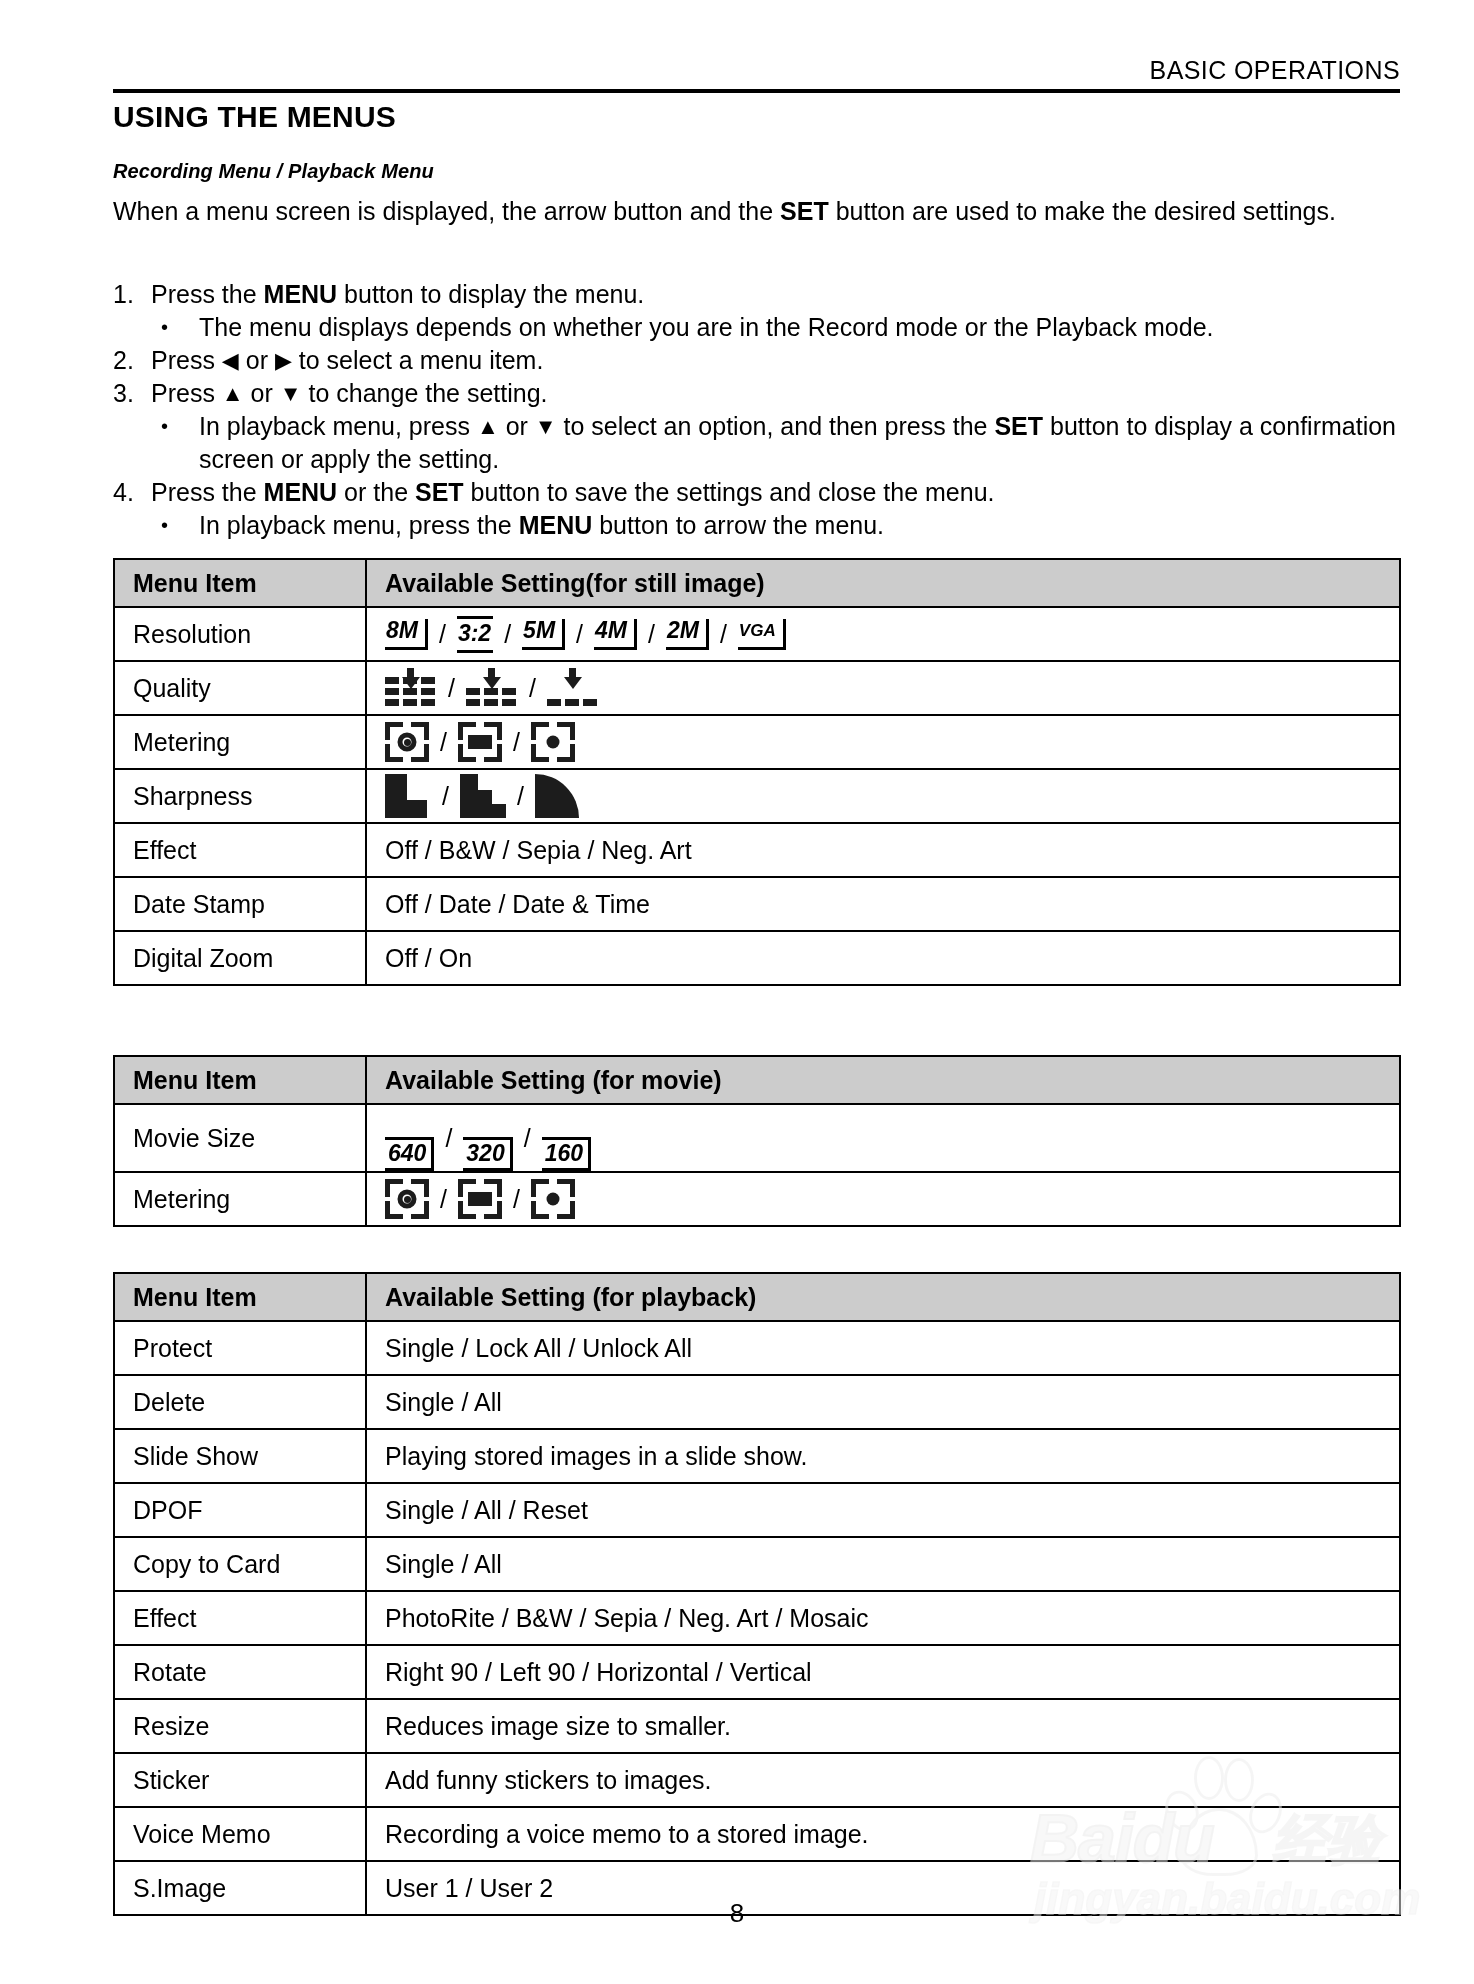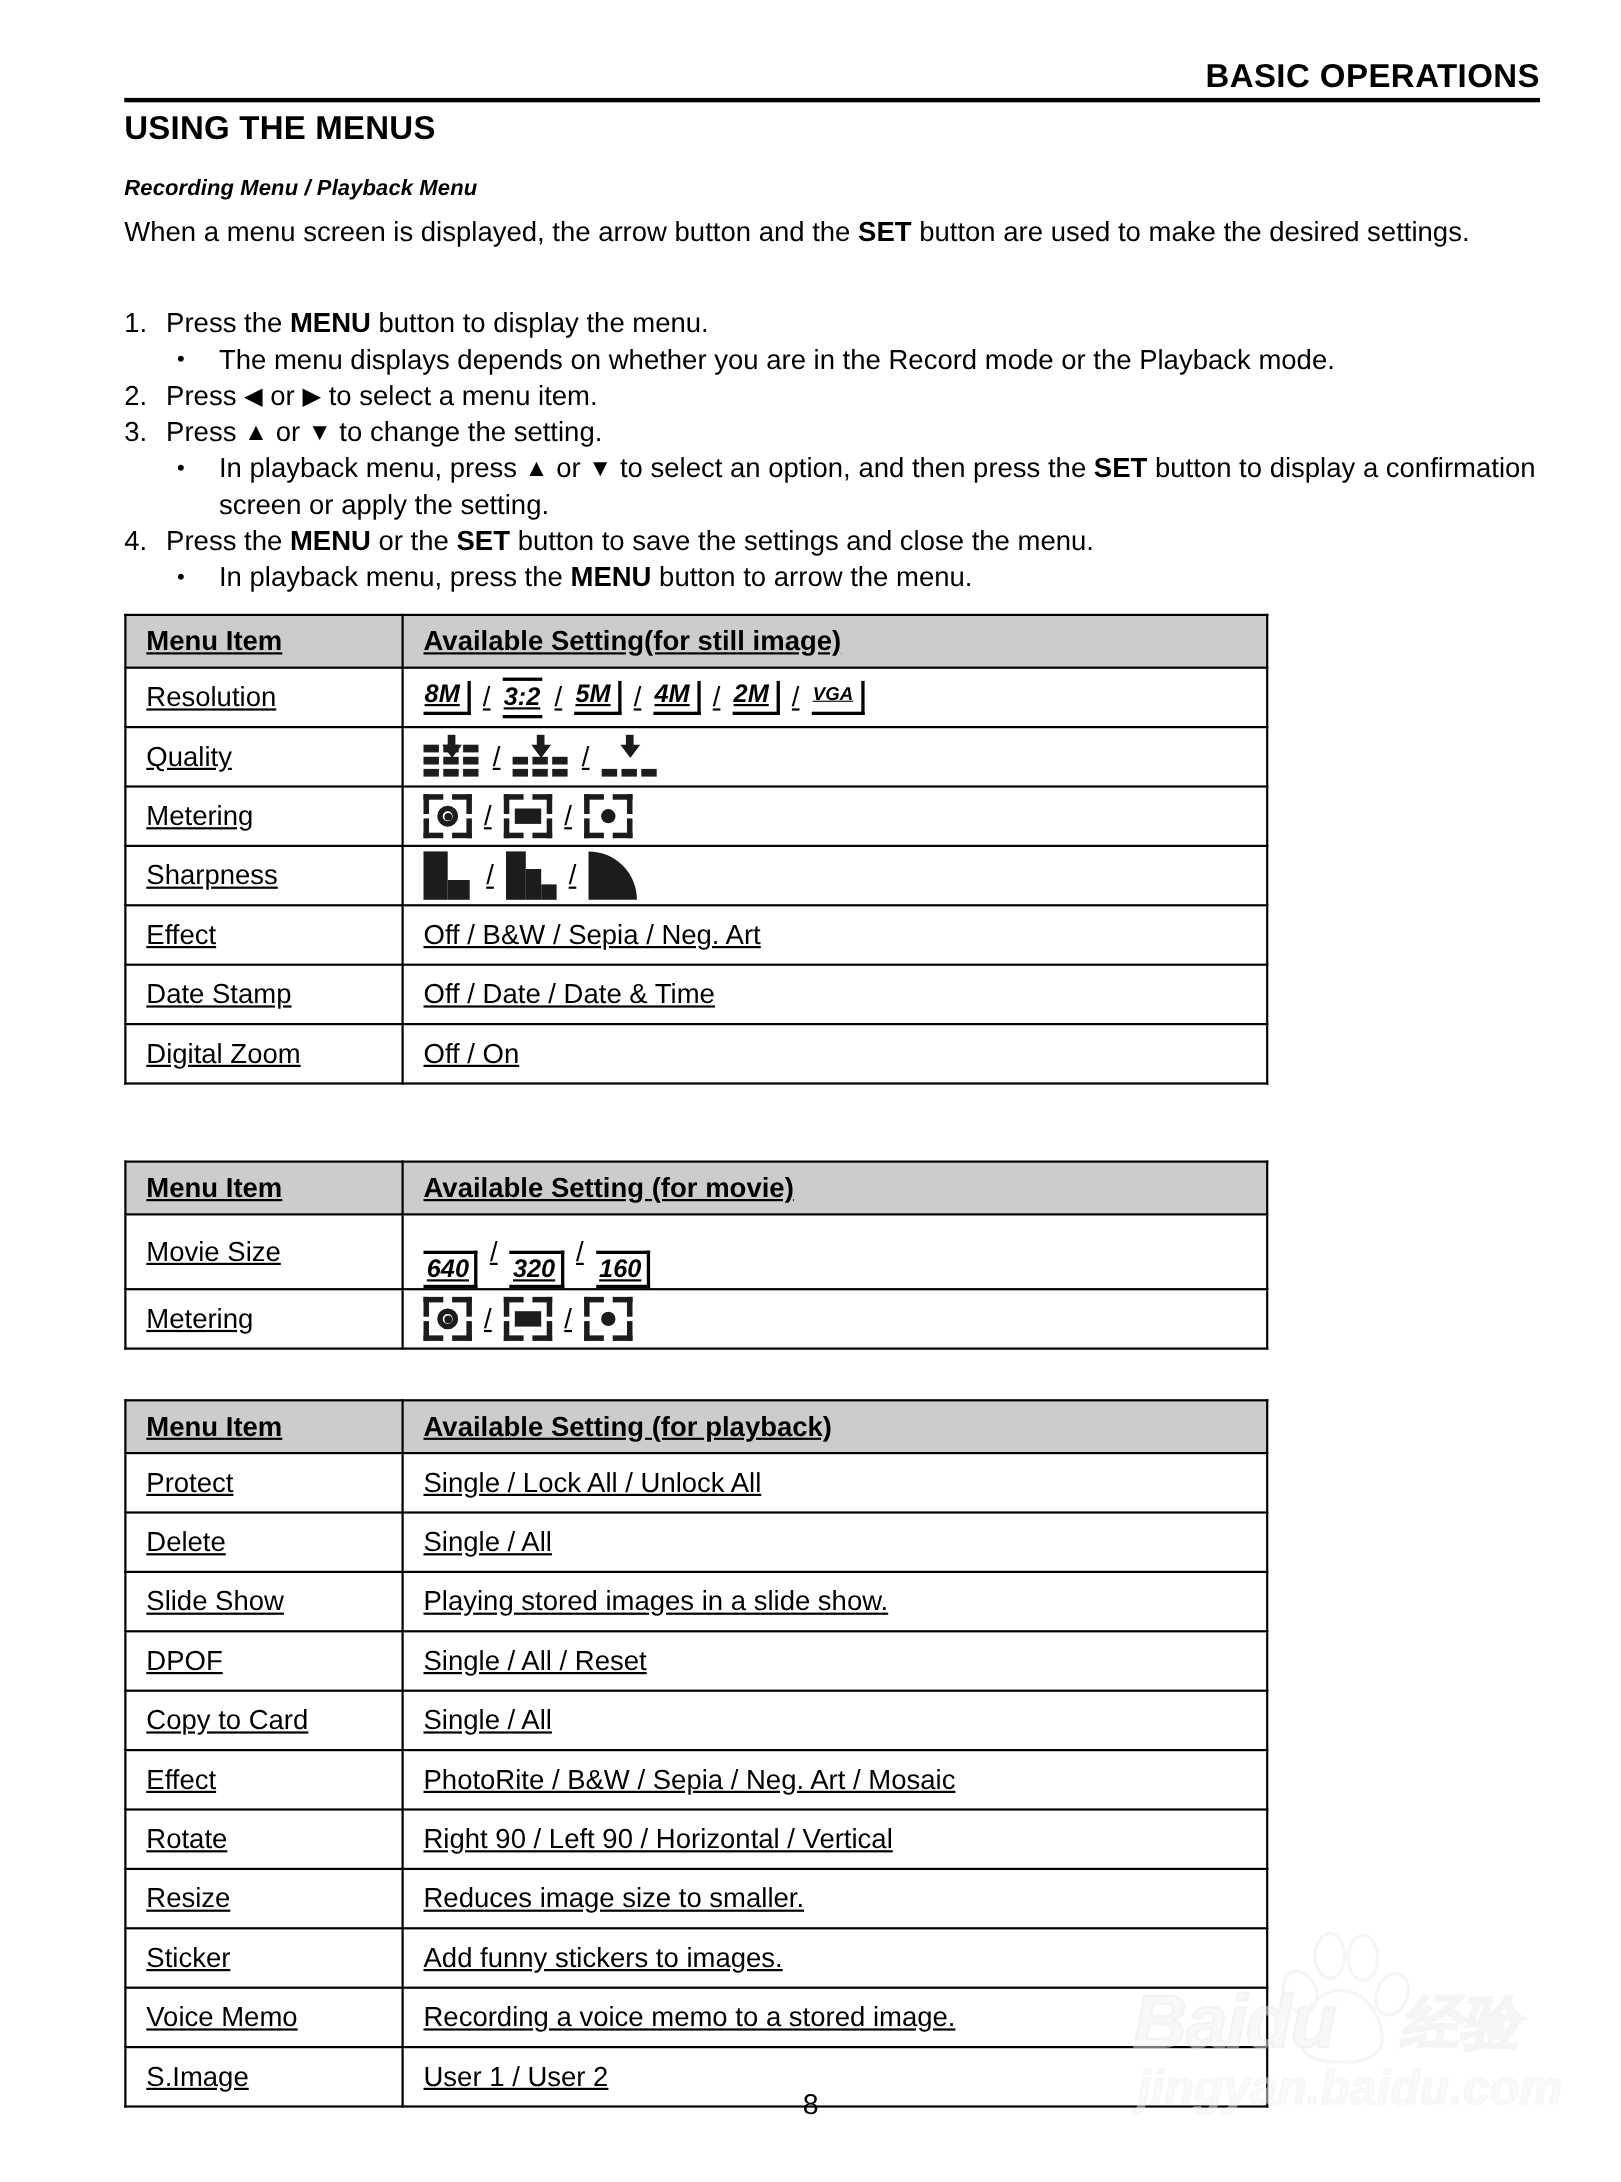--- a/index.html
+++ b/index.html
@@ -29,25 +29,24 @@
   .running-header {
     position: absolute;
     left: 113px;
     top: 55px;
     width: 1287px;
     border-bottom: 4px solid #000;
     padding-bottom: 4px;
     text-align: right;
   }
   .running-header-text {
-    font-size: 30px;
+    font-size: 25px;
     letter-spacing: 0.4px;
     line-height: 30px;
     display: inline-block;
-    font-weight: bold;
   }
 
   
   .section-title {
     position: absolute;
     left: 113px;
     top: 100px;
     font-size: 30px;
     font-weight: bold;
     letter-spacing: 0.2px;
@@ -108,25 +107,24 @@
     flex: 1 1 auto;
   }
   b { font-weight: bold; }
 
   .tri { font-size: 22px; line-height: 1; vertical-align: 1px; letter-spacing: 0; }
 
   
   .tbl {
     position: absolute;
     left: 113px;
-    width: 1040px;
+    width: 1288px;
     border-collapse: collapse;
     table-layout: fixed;
     font-size: 25px;
-    text-decoration: underline;
   }
   .tbl td, .tbl th {
     border: 2px solid #000;
     padding: 0 0 0 18px;
     text-align: left;
     vertical-align: middle;
     font-weight: normal;
   }
   .tbl thead th {
     background: #cccccc;

